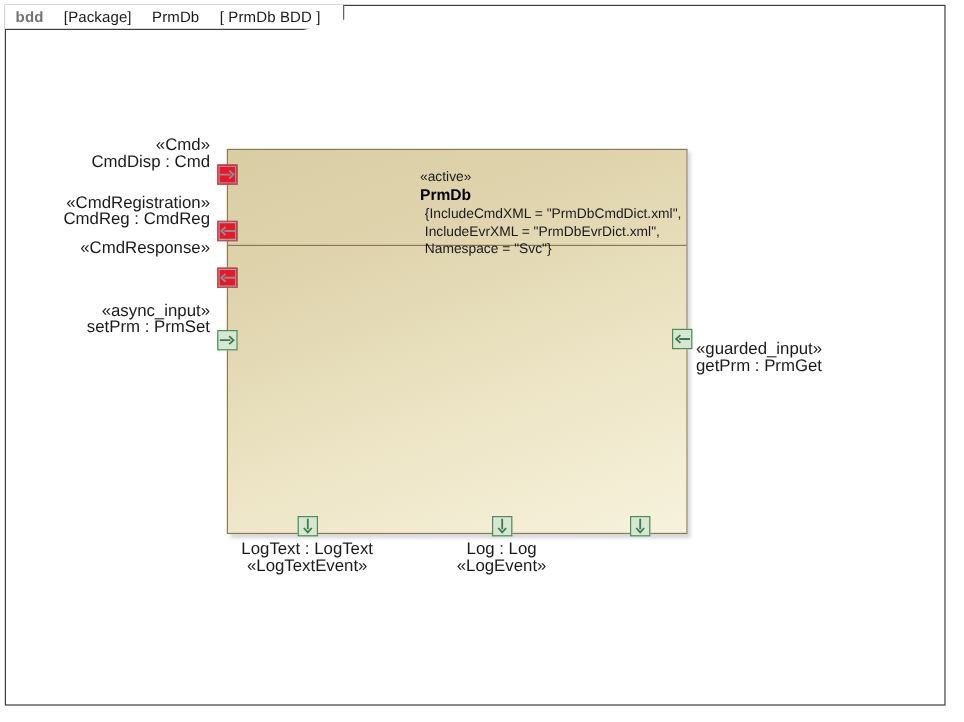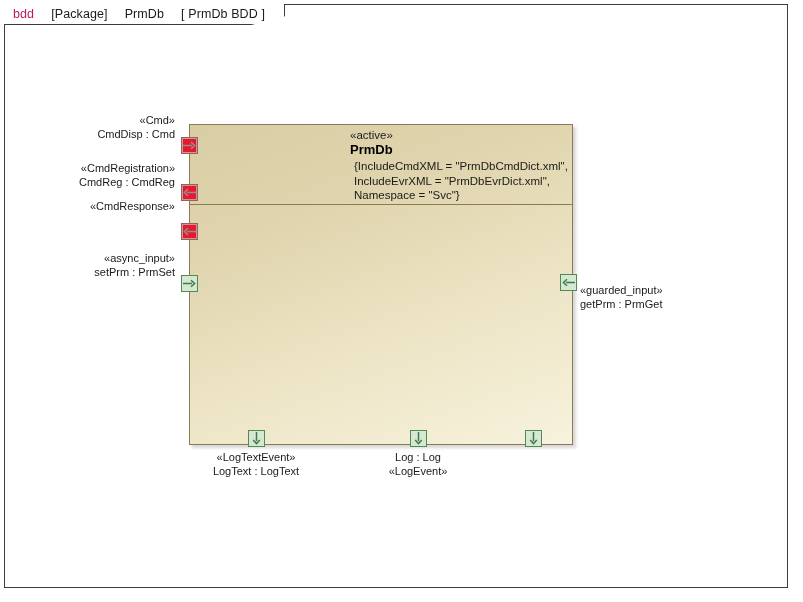--- a/index.html
+++ b/index.html
@@ -42,22 +42,22 @@
     border: 1px solid #3c3c3c;
     border-left: none;
     border-top: none;
     
     clip-path: polygon(0 0, 100% 0, 100% 58%, 88% 100%, 0 100%);
     white-space: nowrap;
     font-size: 12.5px;
     letter-spacing: 0.1px;
   }
   #frame-tab .tab-kind {
-    font-weight: normal;
-    color: #be185d;
+    font-weight: bold;
+    color: #737373;
   }
   #frame-tab .tab-seg {
     margin-left: 17px;
     color: #1a1a1a;
   }
   #frame-tab .tab-pad-right { padding-right: 19px; }
 
   
   #prmdb-block {
     position: absolute;
@@ -82,20 +82,21 @@
   #block-header-text {
     position: absolute;
     left: 160px;
     top: 4px;
     width: 215px;
     text-align: left;
   }
   .stereo {
     font-size: 11.5px;
     color: #1a1a1a;
+    margin-top: 13px;
   }
   #block-name {
     font-size: 13px;
     font-weight: bold;
     color: #000000;
     margin-top: 1px;
     margin-bottom: 2px;
   }
   #block-constraints {
     font-size: 11.5px;
@@ -124,21 +125,21 @@
     width: 17px;
     height: 17px;
     background: #d6e8d2;
     border: 1px solid #4f8a57;
   }
   .port svg { display: block; }
 
   
   .port-label {
     position: absolute;
-    font-size: 11px;
+    font-size: 14px;
     line-height: 14px;
     color: #1a1a1a;
     white-space: nowrap;
   }
   .port-label.right-align { text-align: right; }
   .port-label.left-align  { text-align: left; margin-top: 32px; }
   .port-label.center-align{ text-align: center; }
 </style>
 </head>
 <body>
@@ -211,22 +212,22 @@
   <div>«guarded_input»</div>
   <div>getPrm : PrmGet</div>
 </div>
 
 <div class="port green" style="left:248px; top:430px;">
   <svg width="9" height="13" viewBox="0 0 9 13">
     <path d="M4.5 0 V9 M1.2 8 L4.5 11.6 L7.8 8" stroke="#3f7a4c" stroke-width="1.5" fill="none"></path>
   </svg>
 </div>
 <div class="port-label center-align" style="left:176px; top:450px; width:160px;">
+  <div>LogText : LogText</div>
   <div>«LogTextEvent»</div>
-  <div>LogText : LogText</div>
 </div>
 
 <div class="port green" style="left:410px; top:430px;">
   <svg width="9" height="13" viewBox="0 0 9 13">
     <path d="M4.5 0 V9 M1.2 8 L4.5 11.6 L7.8 8" stroke="#3f7a4c" stroke-width="1.5" fill="none"></path>
   </svg>
 </div>
 <div class="port-label center-align" style="left:338px; top:450px; width:160px;">
   <div>Log : Log</div>
   <div>«LogEvent»</div>

